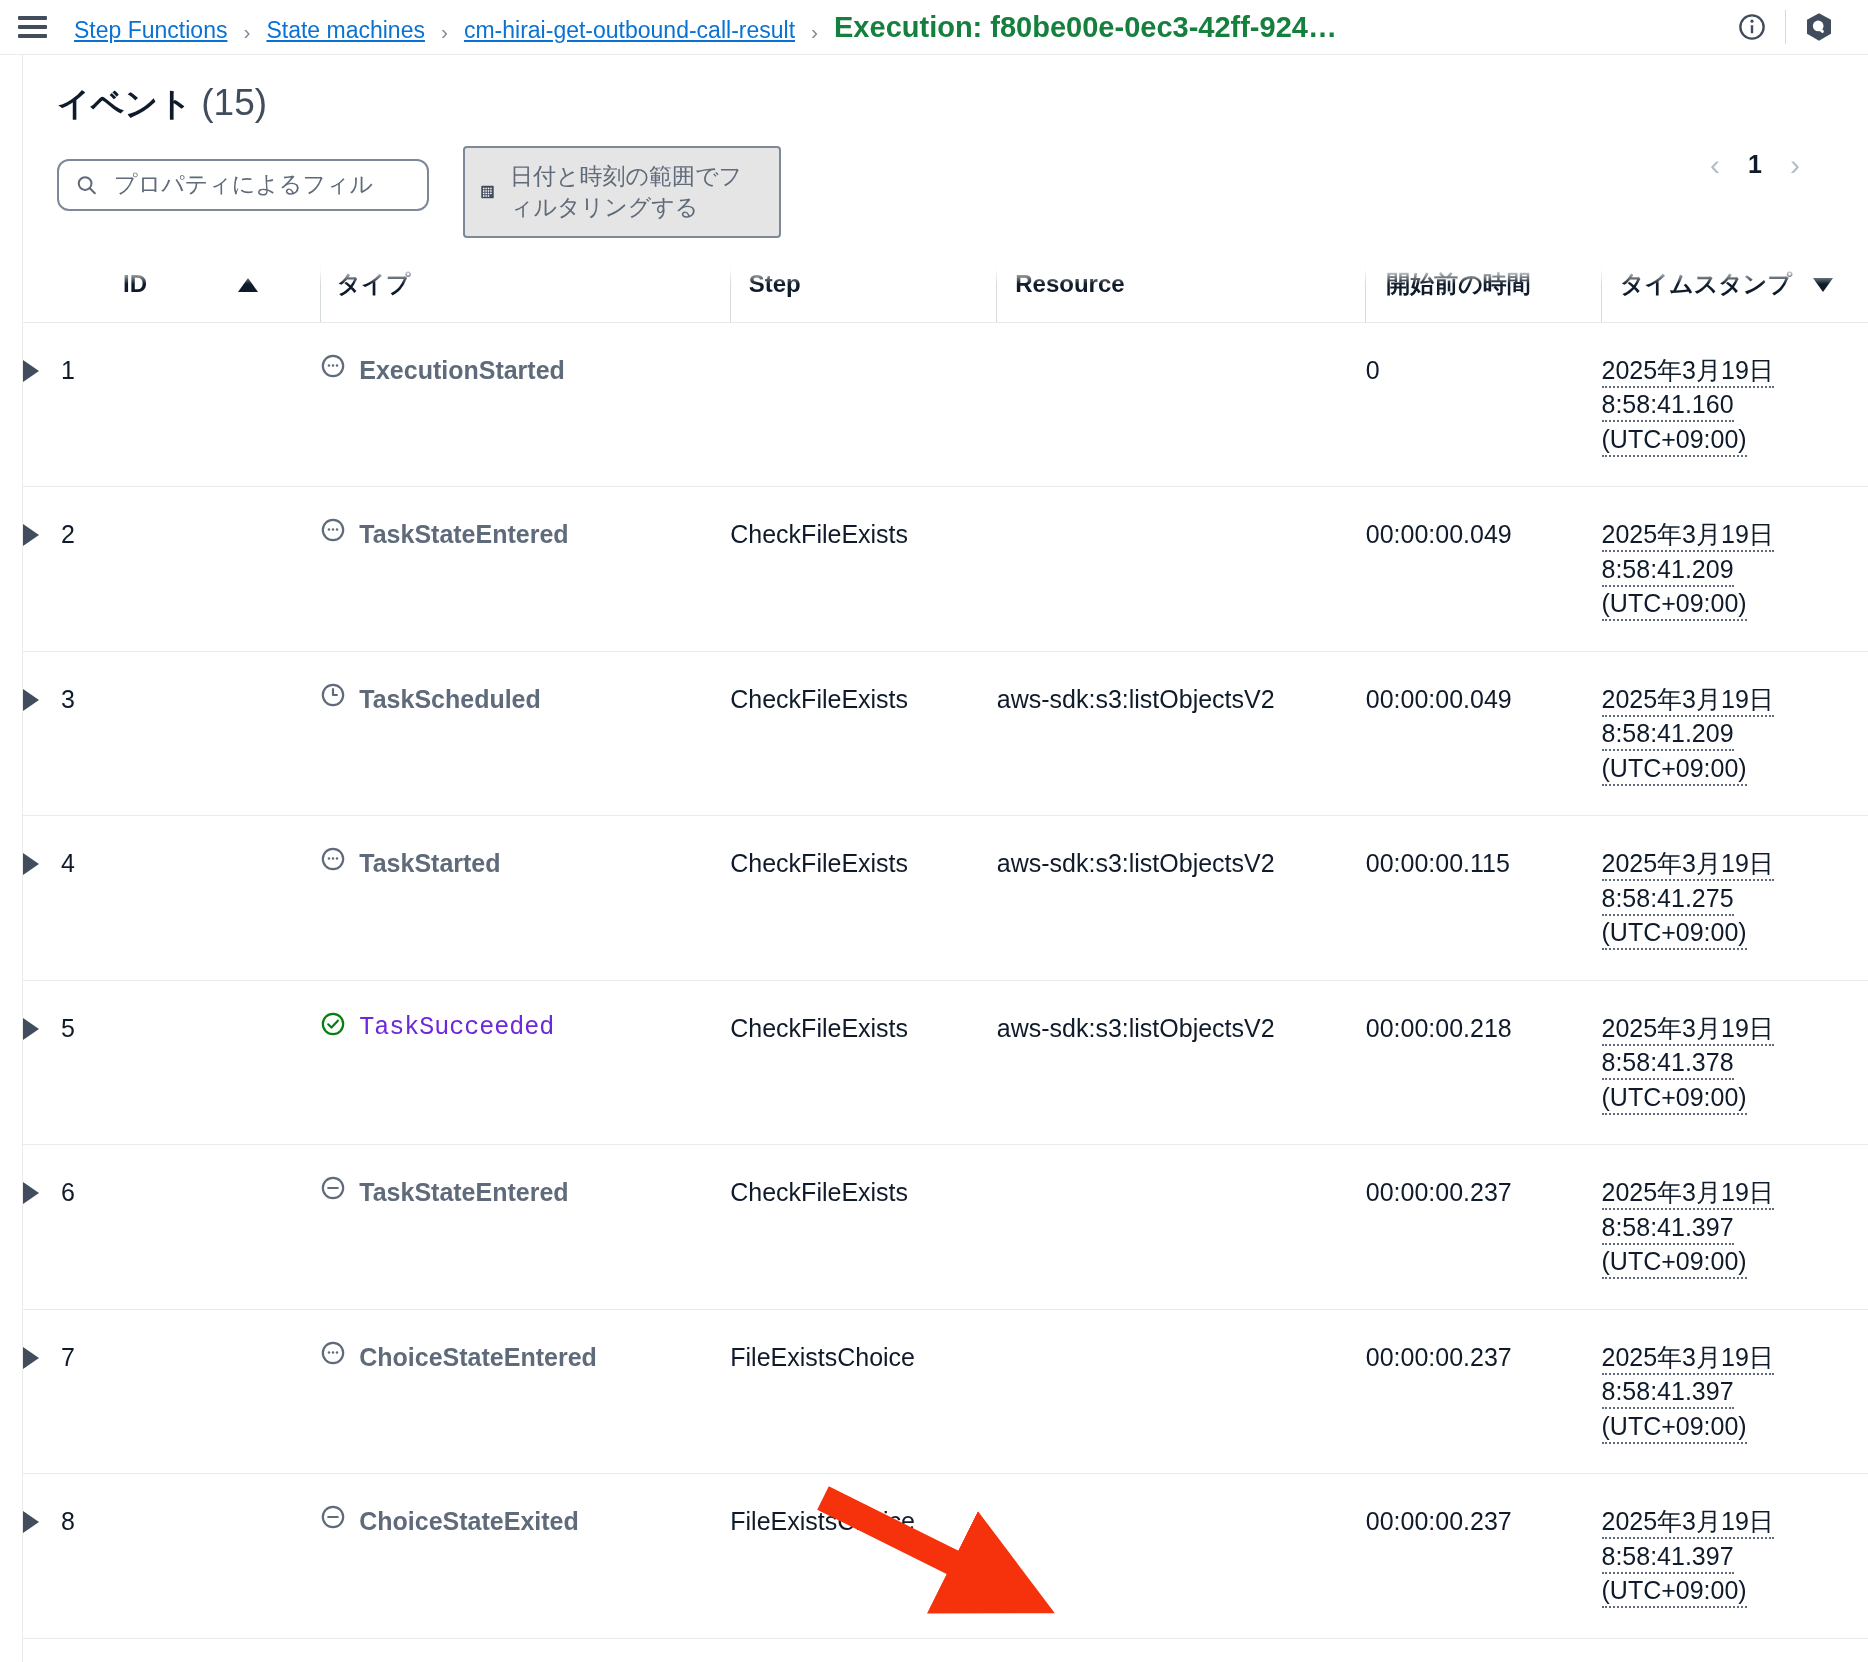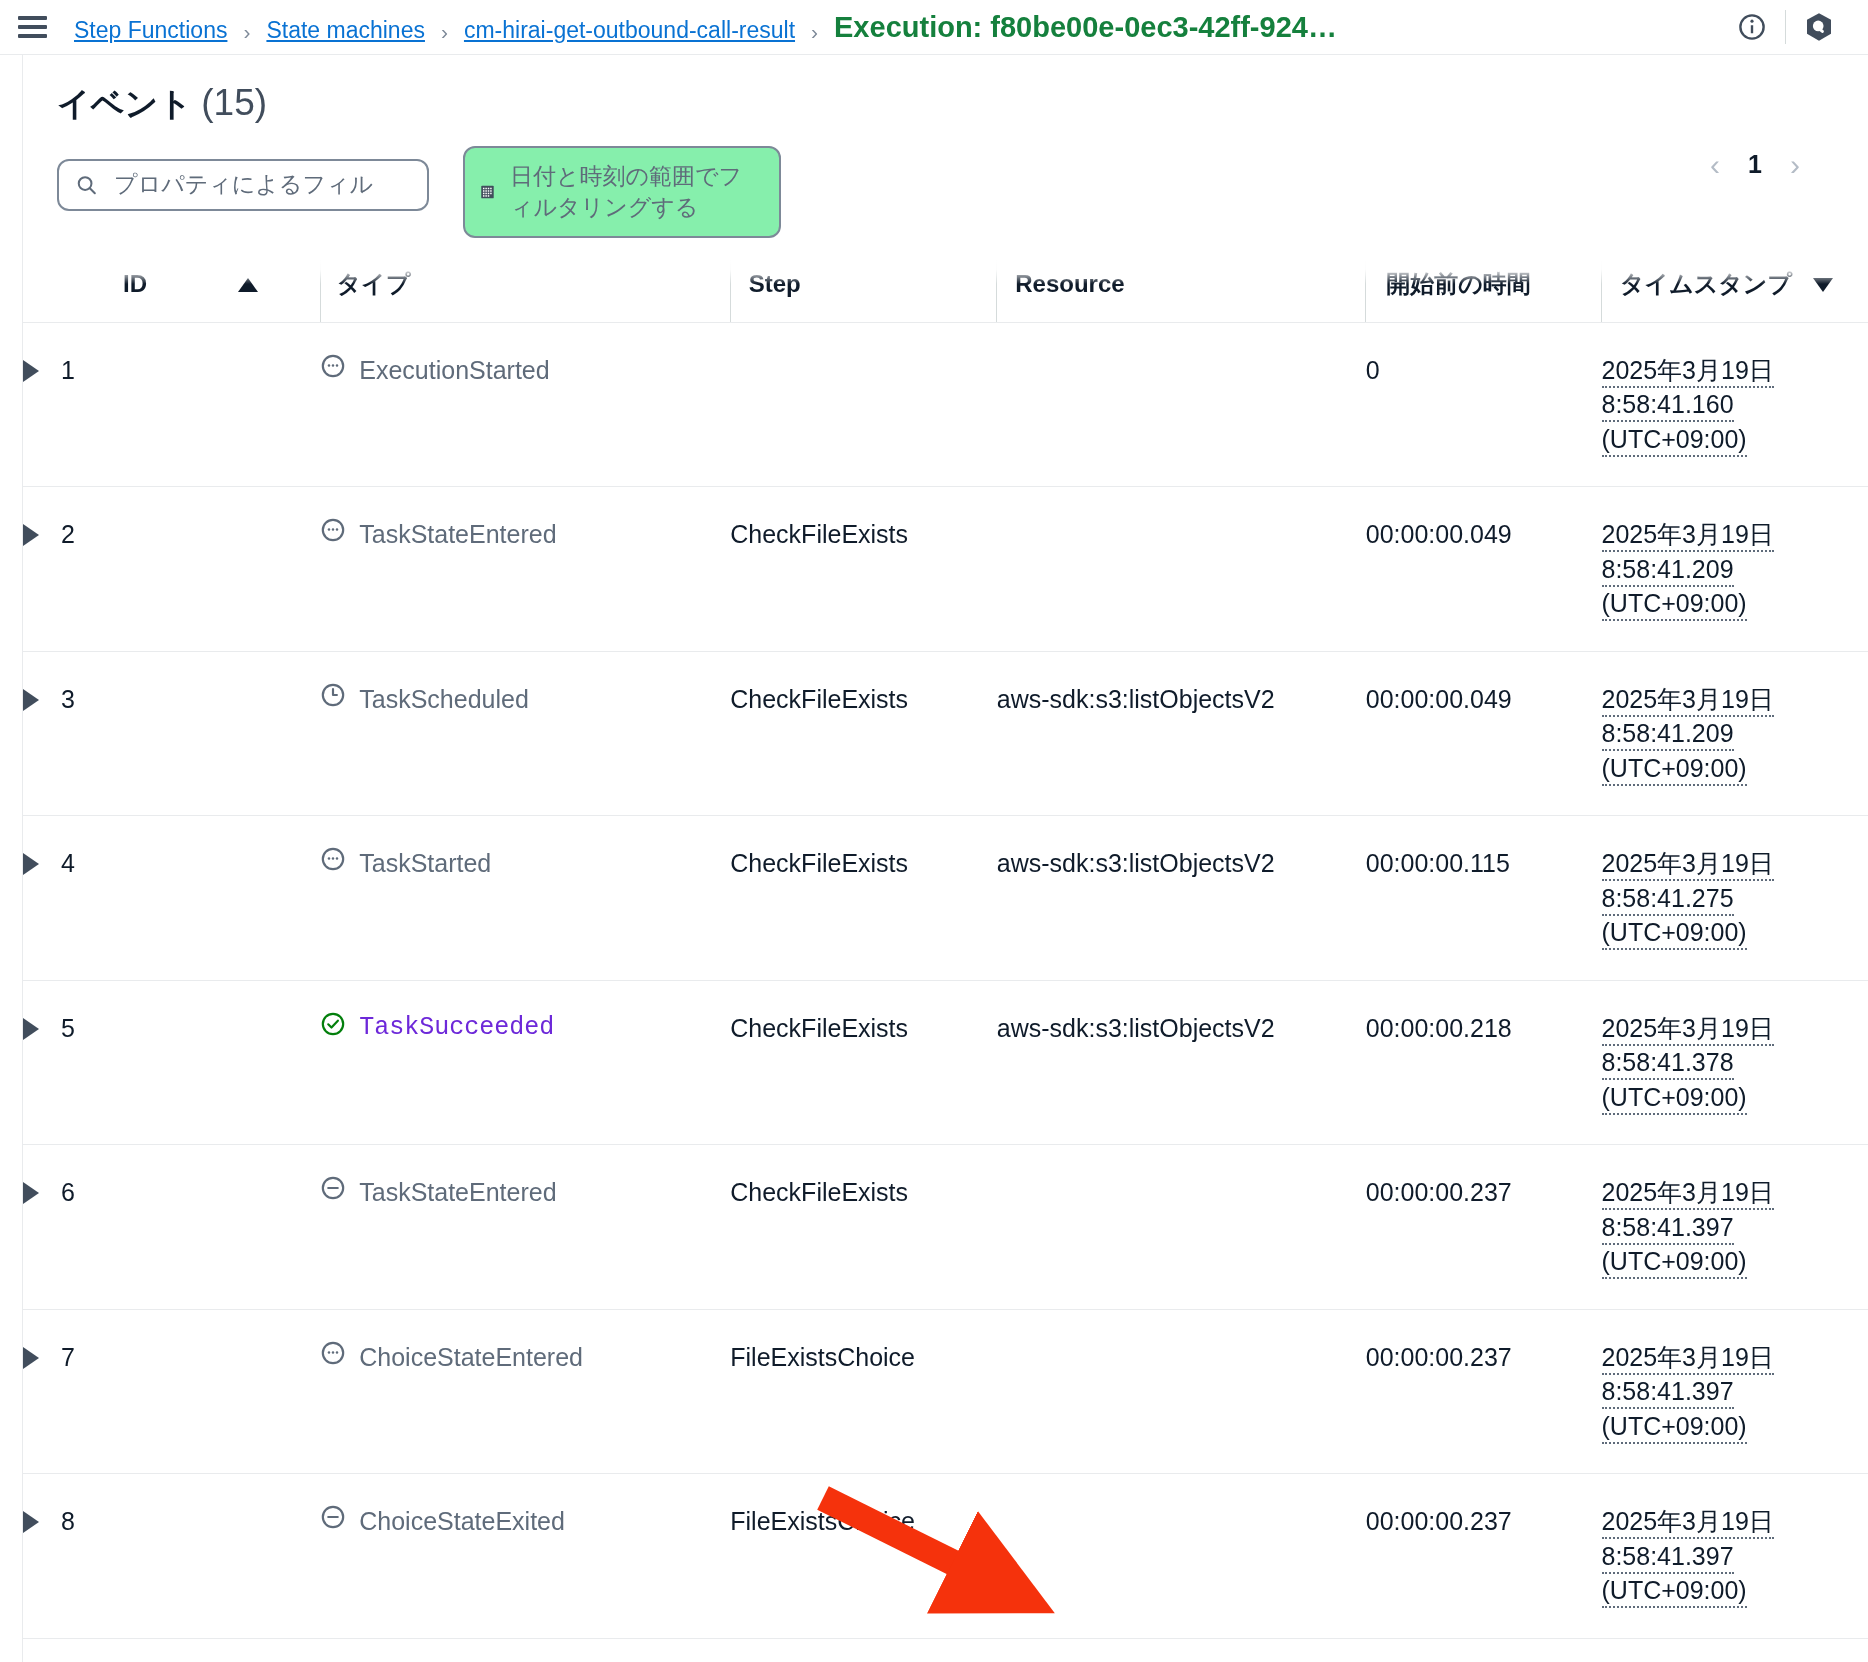--- a/index.html
+++ b/index.html
@@ -124,26 +124,26 @@
     background: transparent;
     width: 100%;
     font-style: italic;
   }
   .search-box input::placeholder { color: #5f6b7a; opacity: 1; font-style: normal;}
 
   .date-btn {
     width: 318px;
     min-height: 92px;
     border: 2px solid #7d8998;
-    border-radius: 12px;
+    border-radius: 4px;
     display: flex;
     align-items: center;
     padding: 10px 14px;
     gap: 14px;
-    background: #86efac;
+    background: #e5e5e5;
     cursor: pointer;
   }
   .date-btn-label {
     font-size: 23px;
     color: #5f6b7a;
     line-height: 1.35;
   }
 
   .pager {
     position: absolute;
@@ -242,21 +242,21 @@
     border-bottom: 11px solid transparent;
     border-left: 16px solid #414d5c;
     margin-top: 7px;
     cursor: pointer;
     flex: none;
   }
   .type-cell {
     display: flex; align-items: center; gap: 13px;
   }
   .type-label { white-space: nowrap; }
-  .type-gray  { color: #5f6b7a; }
+  .type-gray  { color: #5f6b7a; font-weight: bold; }
   .type-green { color: #6d28d9; font-weight: 400; font-family: Liberation Mono, monospace; }
 
   .ts-text {
     display: inline;
     border-bottom: 2px dotted #5f6b7a;
     padding-bottom: 2px;
   }
 
   
   .scroll-fade {

